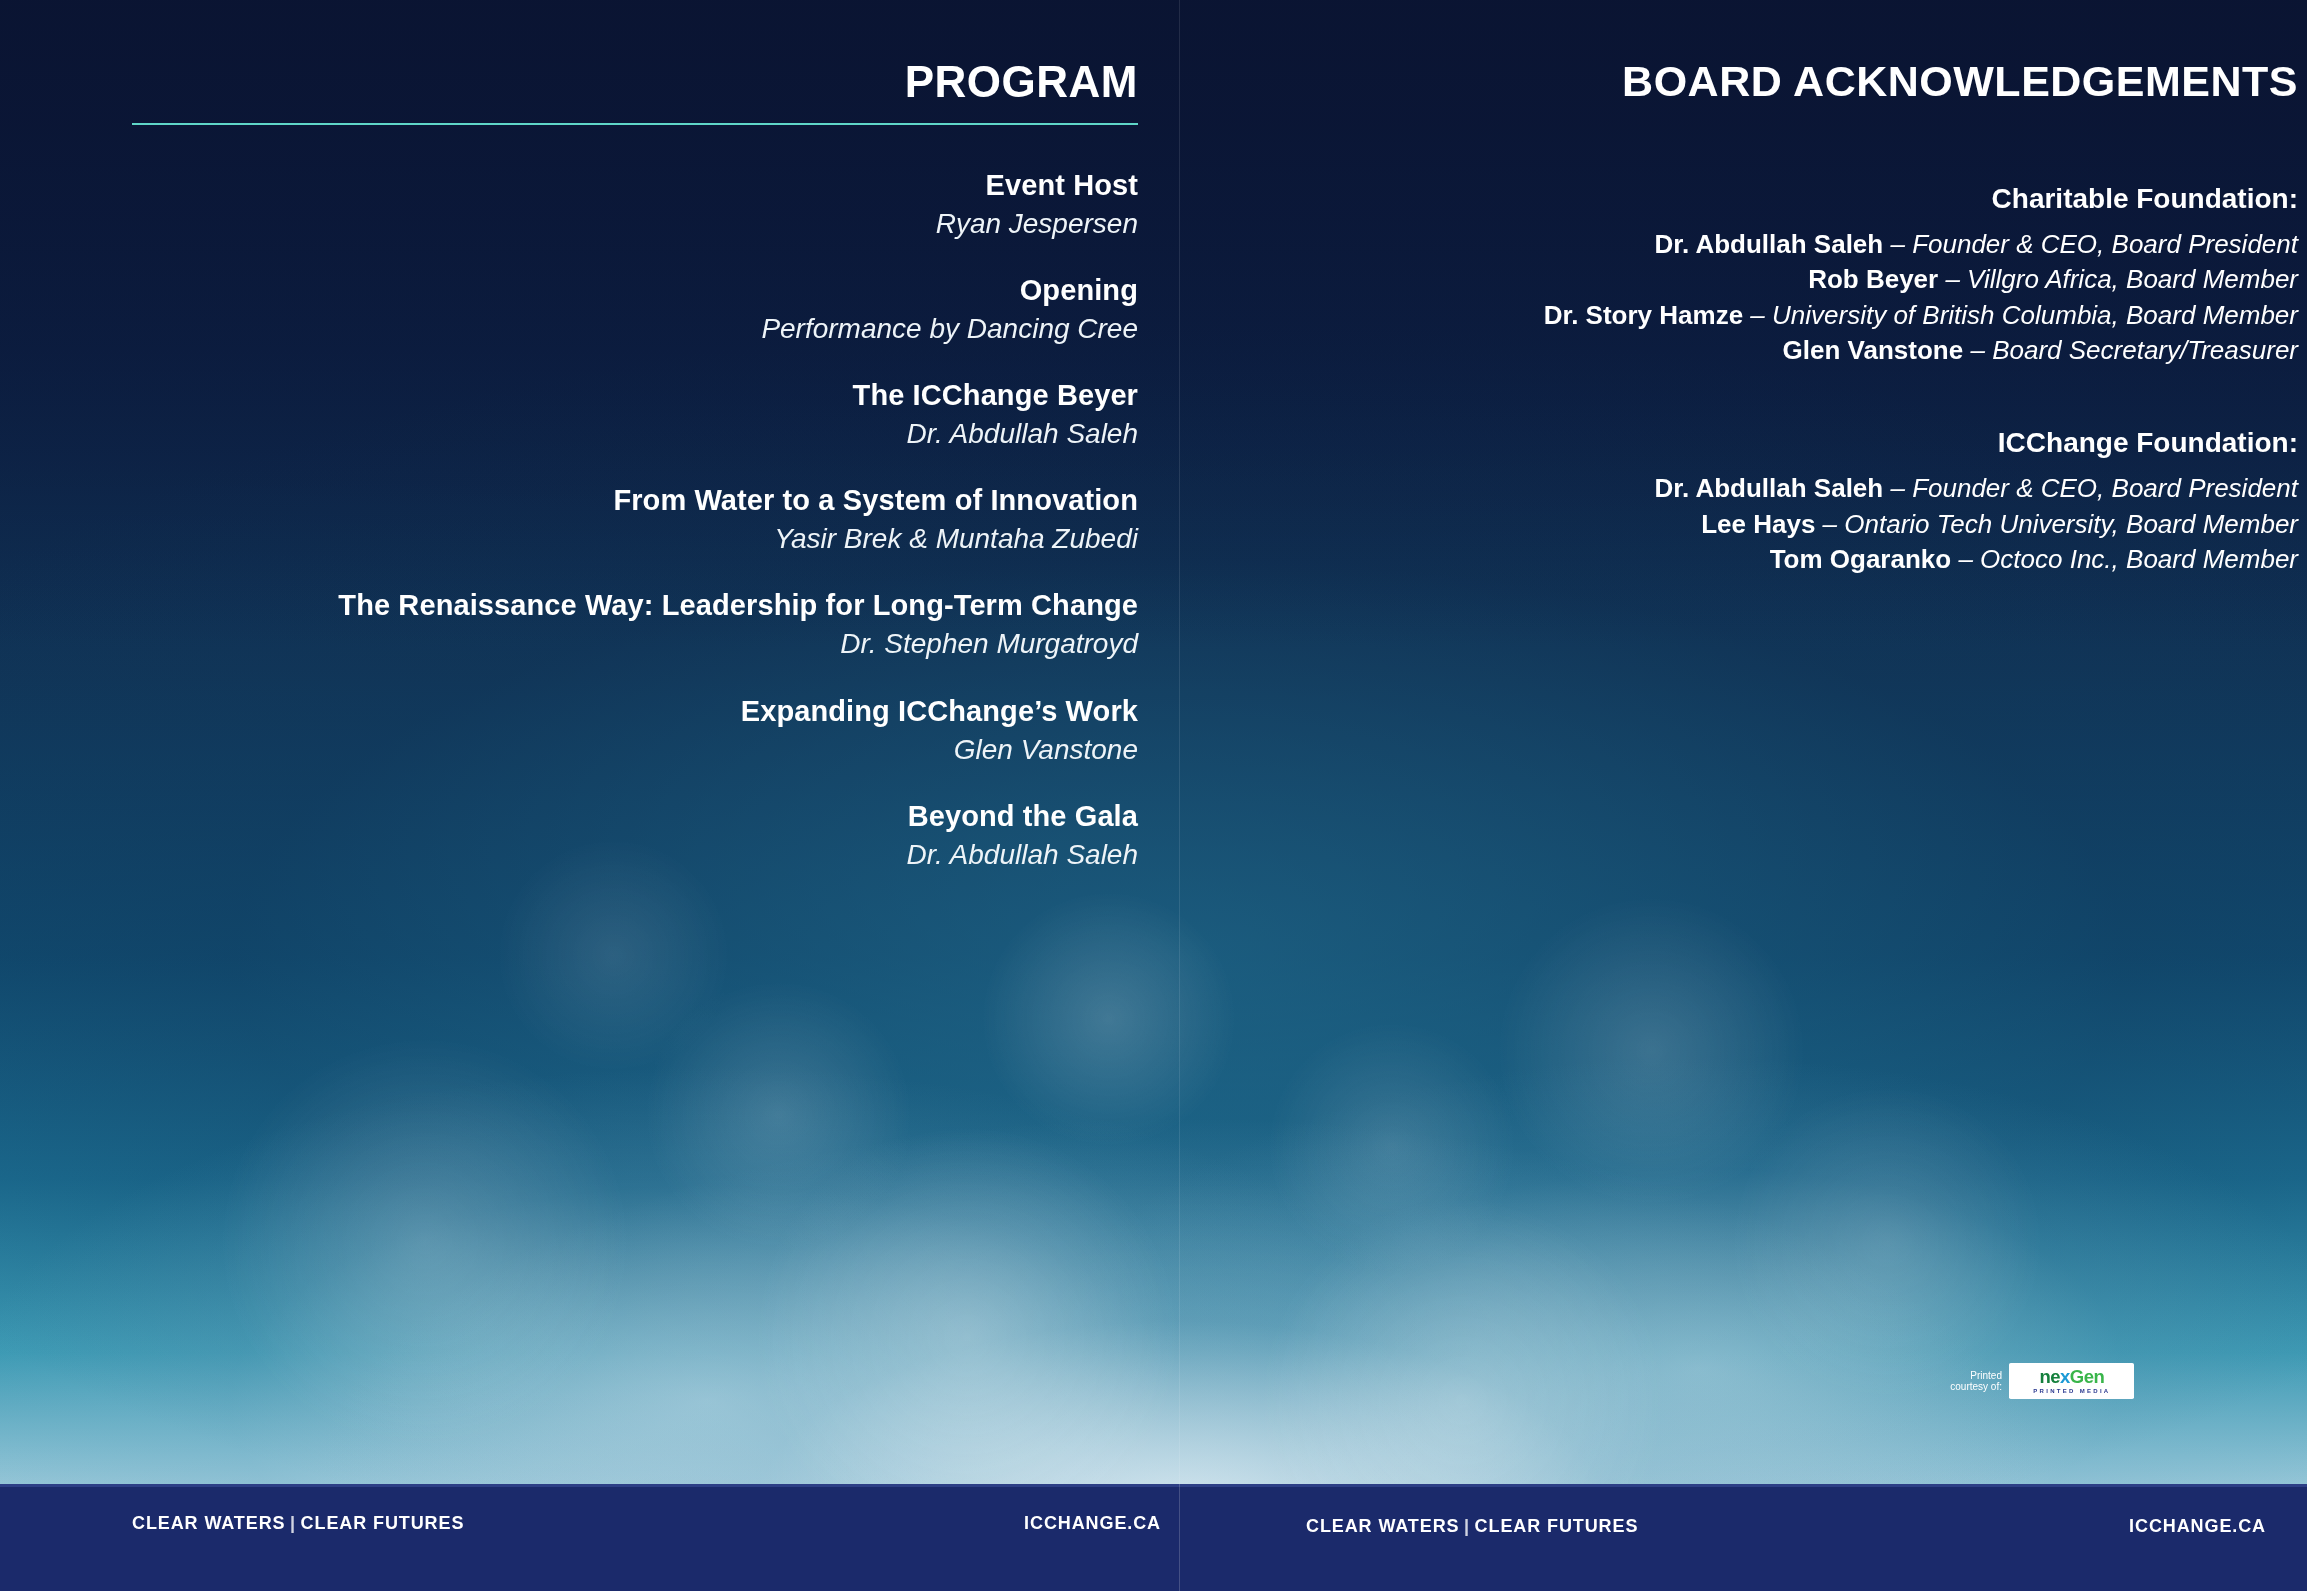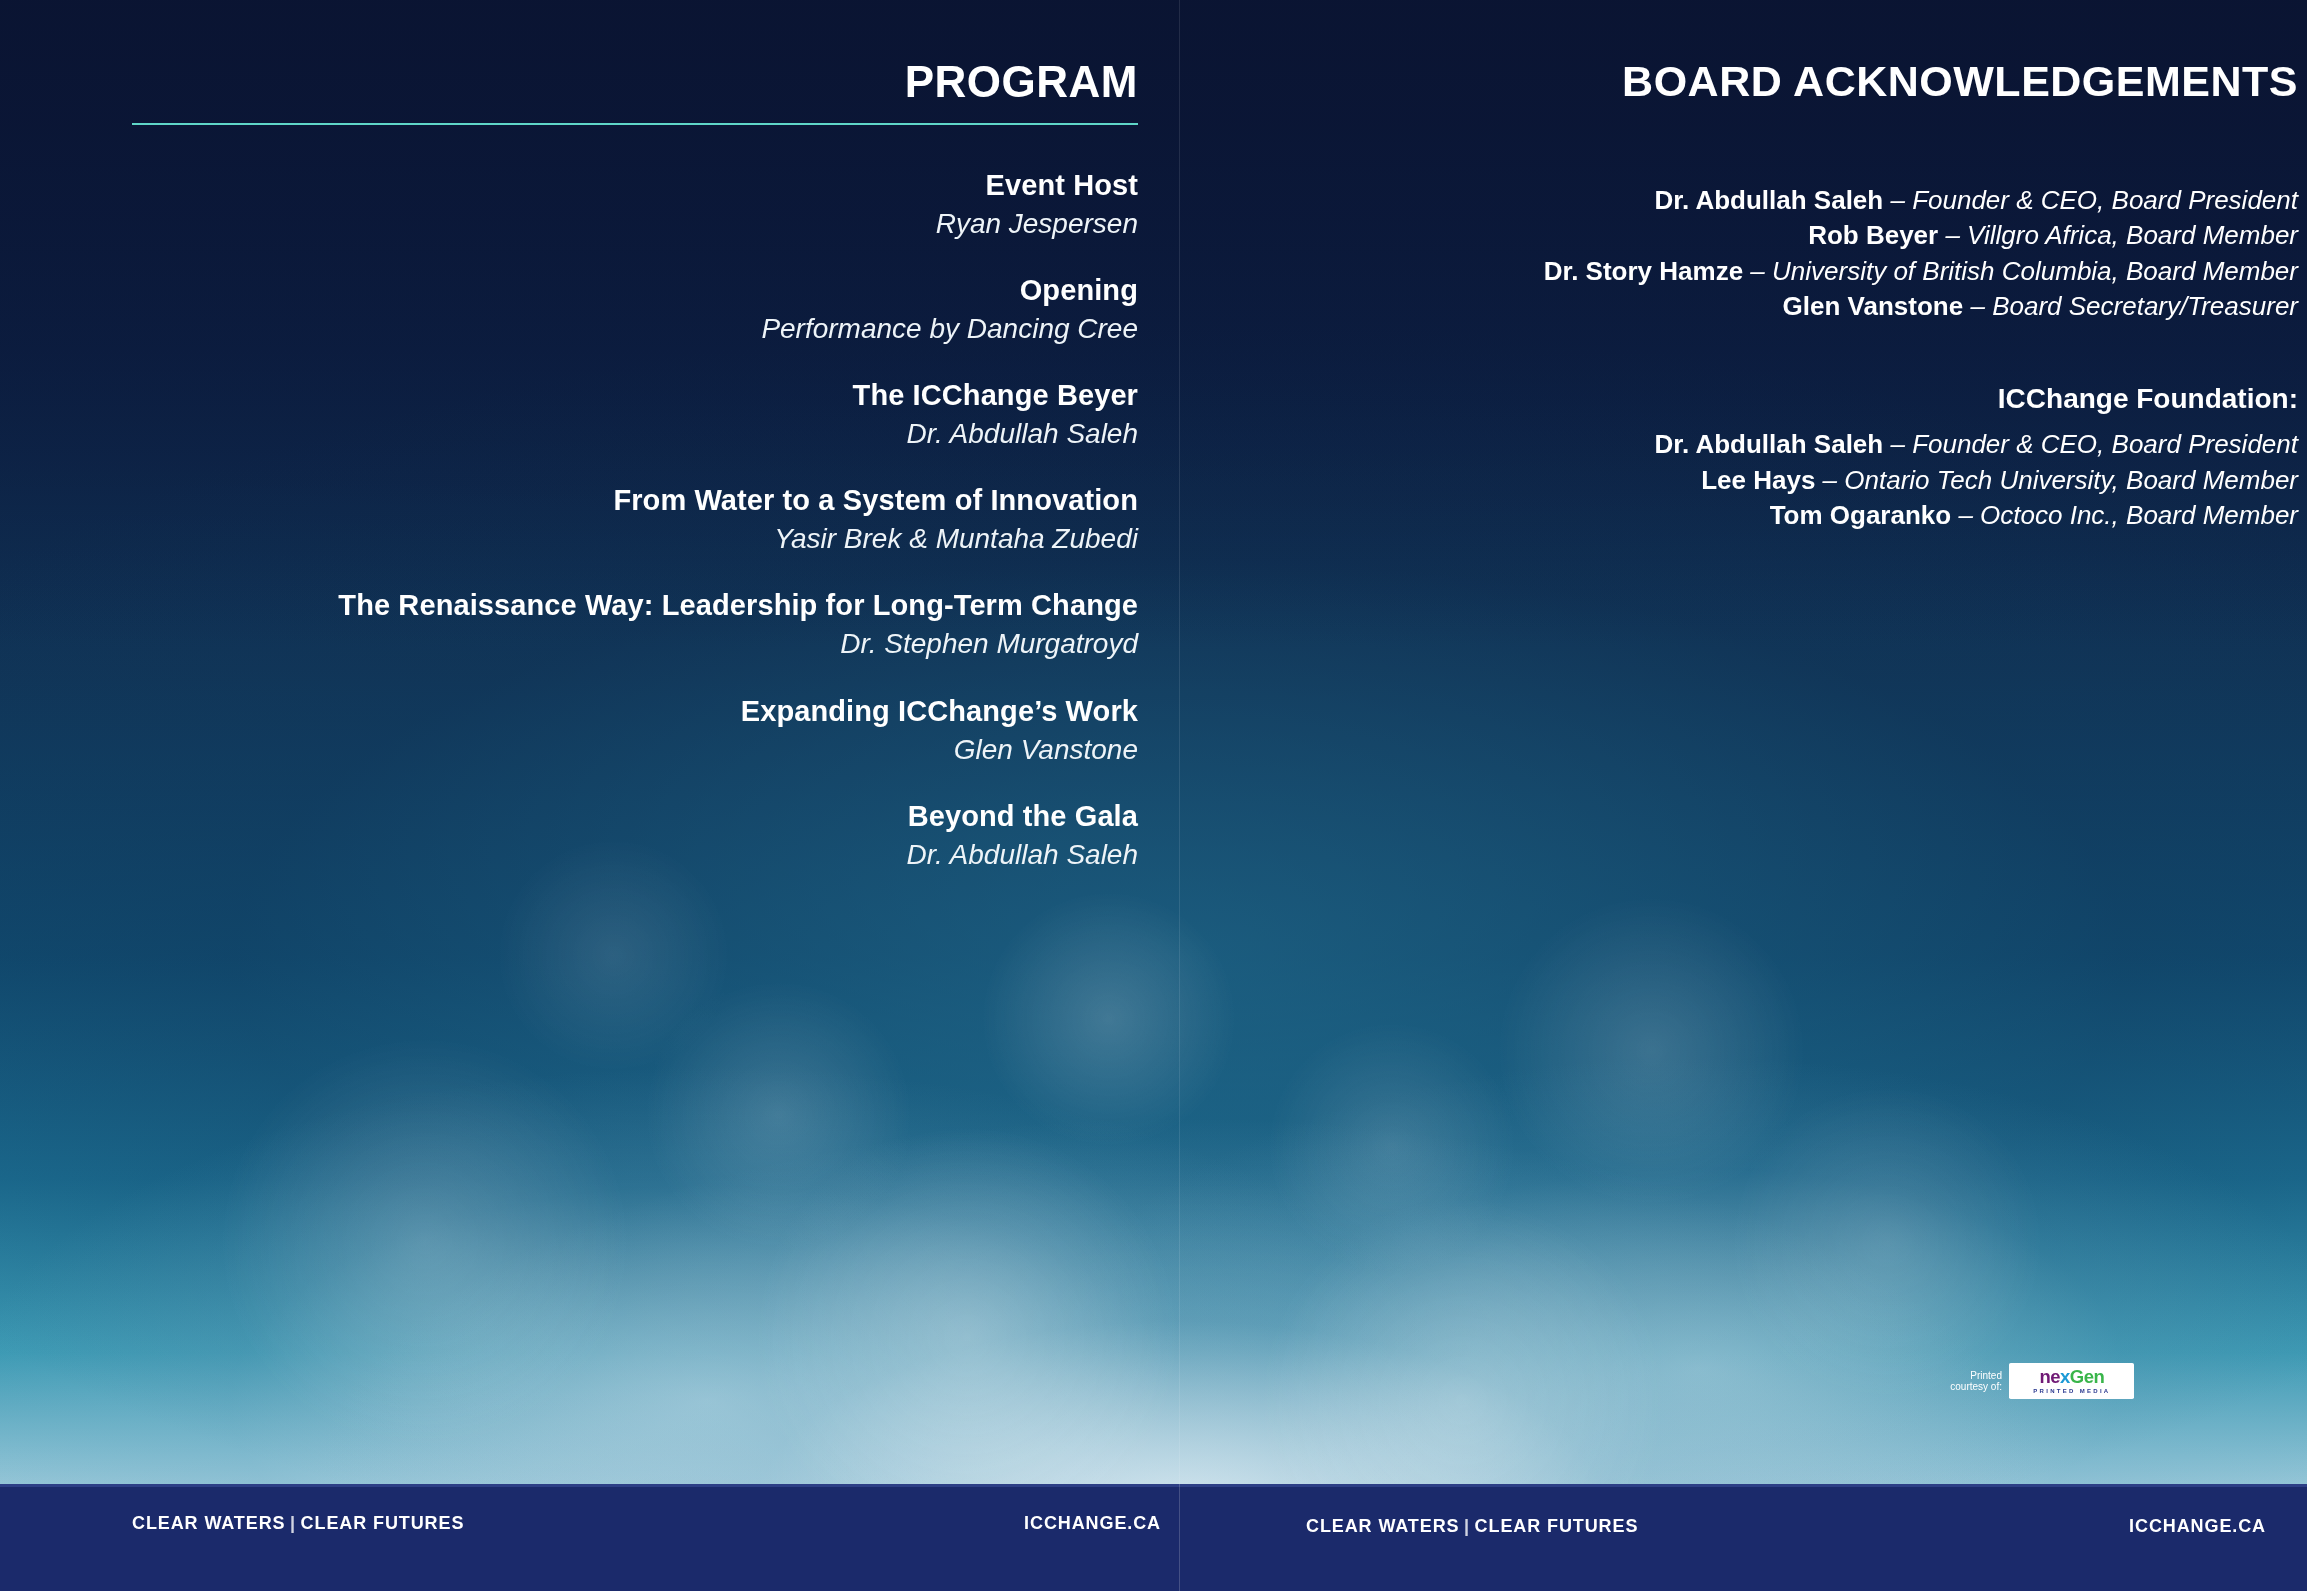--- a/index.html
+++ b/index.html
@@ -156,21 +156,21 @@
     flex-direction: column;
     align-items: center;
     justify-content: center;
   }
   .nexgen-word {
     font-size: 18.5px;
     font-weight: 700;
     letter-spacing: -0.5px;
     line-height: 1;
   }
-  .nexgen-word .n1 { color: #701a75; }
+  .nexgen-word .n1 { color: #15803d; }
   .nexgen-word .n2 { color: #1c9ad6; }
   .nexgen-word .n3 { color: #39b54a; }
   .nexgen-sub {
     font-size: 6px;
     color: #2b3990;
     letter-spacing: 2.3px;
     margin-top: 1.8px;
     font-weight: 700;
   }
 
@@ -254,20 +254,21 @@
             <div class="prog-sub">Dr. Abdullah Saleh</div>
           </div>
         </div>
       </div>
 
       <div class="col col-board">
         <h1 class="section-title">BOARD ACKNOWLEDGEMENTS</h1>
         <div class="rule"></div>
 
         <div class="board-block">
+          <div class="board-heading">Charitable Foundation:</div>
           <div class="board-row">
             <span class="nm">Dr. Abdullah Saleh</span><span class="role"> – </span><span class="role">Founder &amp; CEO, Board President</span>
           </div>
           <div class="board-row">
             <span class="nm">Rob Beyer</span><span class="role"> – </span><span class="role">Villgro Africa, Board Member</span>
           </div>
           <div class="board-row">
             <span class="nm">Dr. Story Hamze</span><span class="role"> – </span><span class="role">University of British Columbia, Board Member</span>
           </div>
           <div class="board-row">

